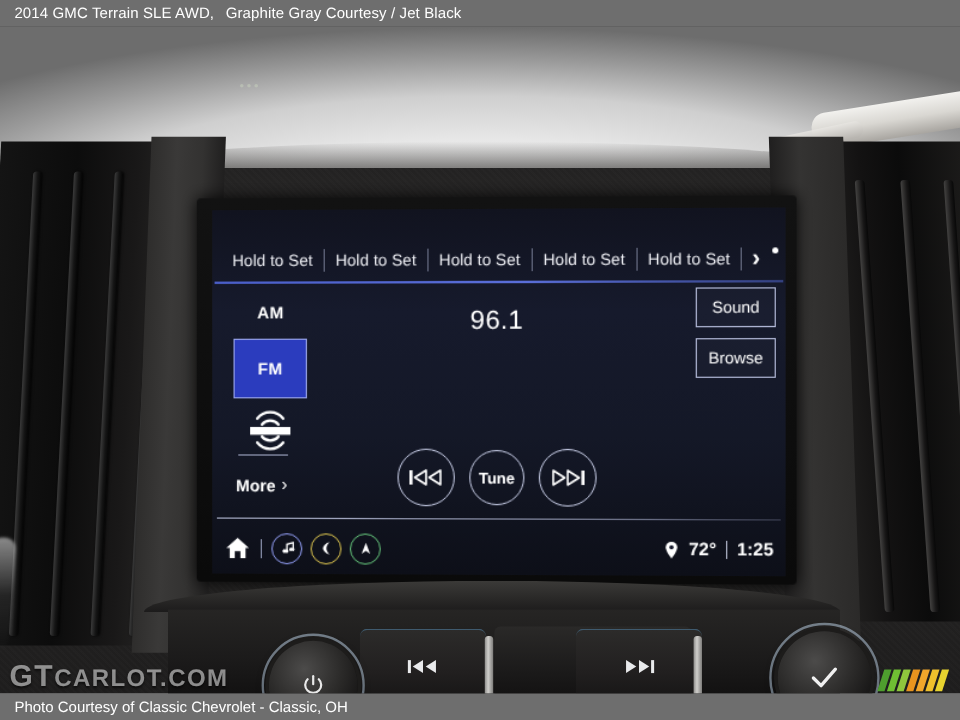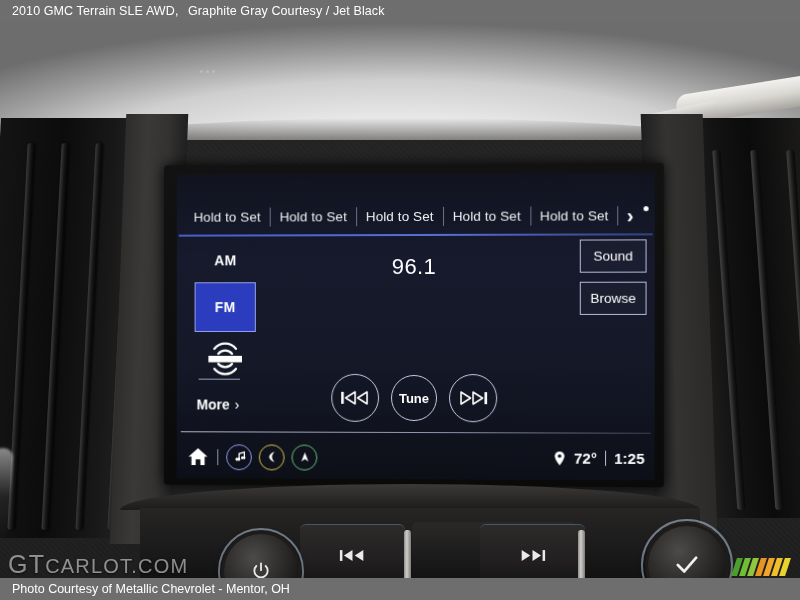--- a/index.html
+++ b/index.html
@@ -443,21 +443,21 @@
   .knob.left  { left: 224px; top: 512px; width: 74px; height: 74px; }
   .knob-ring.left { left: 218px; top: 506px; width: 86px; height: 86px; }
   .knob.right { left: 648px; top: 504px; width: 78px; height: 78px; }
   .knob-ring.right { left: 641px; top: 497px; width: 92px; height: 92px; }
 
   
   .watermark {
     position: absolute;
     left: 8px; top: 528px;
     font-size: 25px;
-    font-weight: normal;
+    font-weight: bold;
     letter-spacing: 1.2px;
     color: rgba(232,232,232,0.58);
     text-shadow: 0 1px 2px rgba(0,0,0,0.6);
     white-space: nowrap;
   }
   .watermark .small { font-size: 20px; }
 
   
   .bars-logo {
     position: absolute;
@@ -476,21 +476,21 @@
     position: absolute;
     width: 3px; height: 3px;
     border-radius: 50%;
     background: rgba(200,210,190,0.5);
   }
 </style>
 </head>
 <body>
 
 <div class="caption-bar">
-  <span>2010 GMC Terrain SLE AWD,</span>
+  <span>2014 GMC Terrain SLE AWD,</span>
   <span style="margin-left:6px;">Graphite Gray Courtesy  /  Jet Black</span>
 </div>
 
 <div class="photo">
 
   <div class="dash-top"></div>
   <div class="dash-top-edge"></div>
   <div class="dash-body"></div>
   <div class="dash-texture"></div>
 
@@ -682,14 +682,14 @@
     <i style="background:#8fc63d;"></i>
     <i style="background:#e8941f;"></i>
     <i style="background:#f0a62b;"></i>
     <i style="background:#efc02c;"></i>
     <i style="background:#e8d32f;"></i>
   </div>
 
 </div>
 
 <div class="footer-bar">
-  <span>Photo Courtesy of Metallic Chevrolet - Mentor, OH</span>
+  <span>Photo Courtesy of Classic Chevrolet - Classic, OH</span>
 </div>
 
 </body></html>

